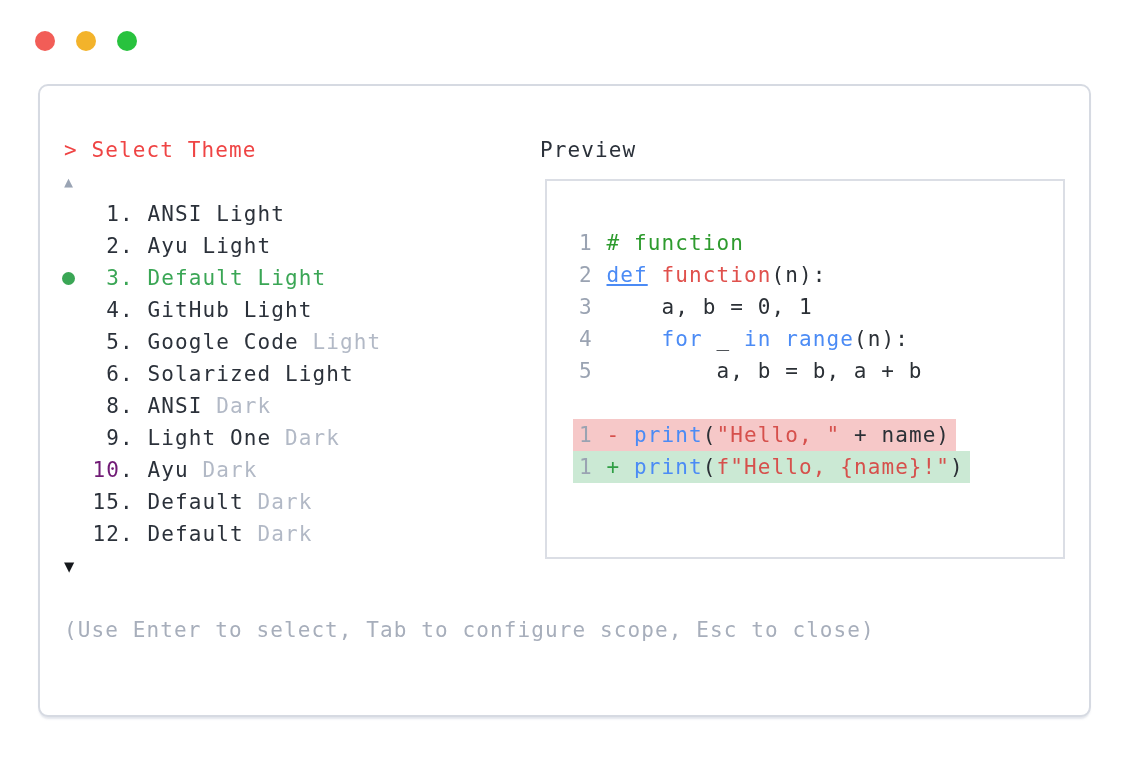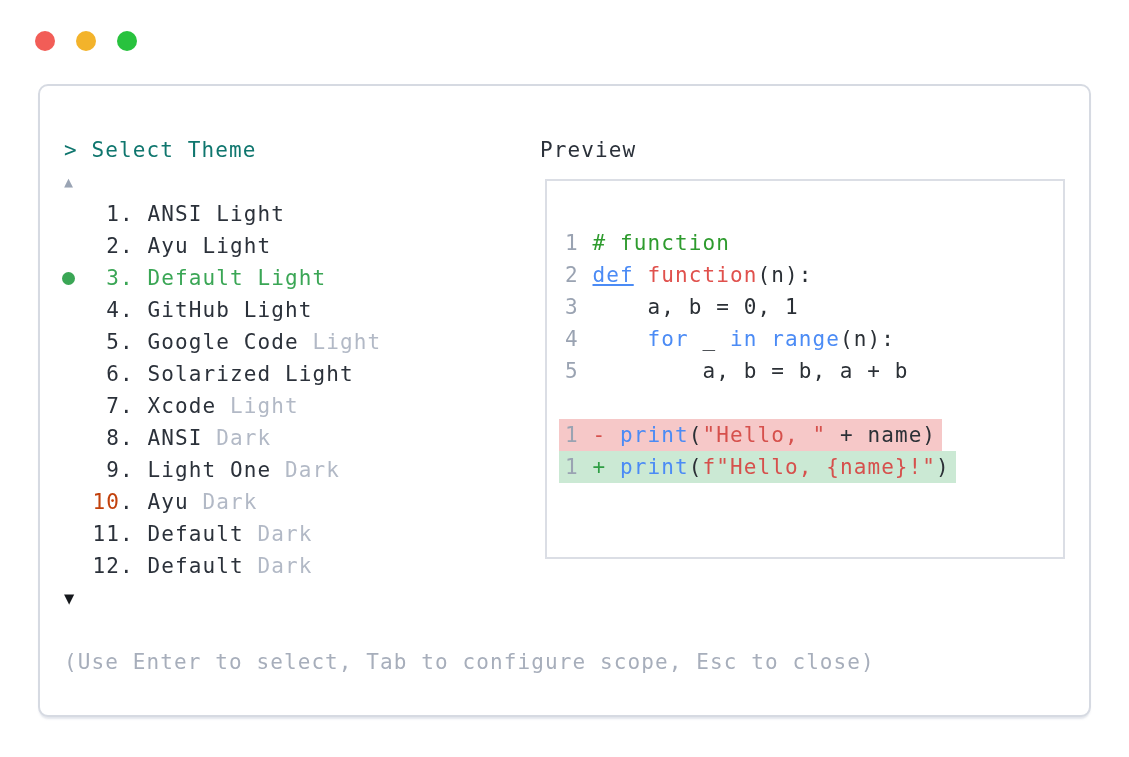--- a/index.html
+++ b/index.html
@@ -14,40 +14,40 @@
     background:#ffffff; border:2px solid #d6dae2; border-radius:10px;
     box-shadow:0 3px 2px -1px rgba(160,170,190,.3);
     padding:48px 0 0 24px;
     font-size:21px; letter-spacing:1.1px; line-height:32px; color:#2b313a;
     display:flex;
   }
   .left-col { width:476px; flex:0 0 auto; }
   .right-col { flex:1; }
 
   .mono-line { white-space:pre; height:32px; }
-  .prompt-line { color:#0f766e; }
+  .prompt-line { color:#ef4444; }
 
   .scroll-ind { height:32px; display:flex; align-items:center; }
   .scroll-ind .glyph { letter-spacing:0; }
   .scroll-up-glyph { font-size:15px; }
   .scroll-down-glyph { font-size:17px; }
 
   .theme-row { white-space:pre; height:32px; cursor:pointer; }
   .dot-col { display:inline-block; width:28px; }
   .sel-dot { display:inline-block; width:13px; height:13px; border-radius:50%;
              vertical-align:baseline; margin-left:-2px; }
   .num-col { display:inline-block; width:28px; text-align:right; }
 
   .hint-line { white-space:pre; height:32px; }
 
   .preview-title { height:32px; white-space:pre; }
   .preview-box {
     margin-left:5px; margin-top:13px; width:520px; height:380px;
     border:2px solid #dbdee5; background:#ffffff;
-    padding:46px 0 0 18px;
+    padding:46px 0 0 32px;
   }
   .code-line { white-space:pre; height:32px; }
   .diff-span { display:inline-block; padding:0 6px 0 6px; margin-left:-6px; }
 </style>
 </head>
 <body>
 
 <div class="traffic">
   <span class="light" style="background: rgb(242, 93, 87);"></span>
   <span class="light" style="background: rgb(243, 179, 43);"></span>
@@ -60,25 +60,24 @@
     <div class="scroll-ind">
       <span class="glyph scroll-up-glyph" style="color: rgb(154, 164, 180);">▲</span>
     </div>
     <div id="theme-list">
         <div class="theme-row"><span class="dot-col"></span><span class="num-col" style="color: rgb(43, 49, 58);">1</span><span style="color: rgb(43, 49, 58);">. </span><span style="color: rgb(43, 49, 58);">ANSI </span><span style="color: rgb(43, 49, 58);">Light</span></div>
         <div class="theme-row"><span class="dot-col"></span><span class="num-col" style="color: rgb(43, 49, 58);">2</span><span style="color: rgb(43, 49, 58);">. </span><span style="color: rgb(43, 49, 58);">Ayu </span><span style="color: rgb(43, 49, 58);">Light</span></div>
         <div class="theme-row"><span class="dot-col"><span class="sel-dot" style="background: rgb(58, 166, 85);"></span></span><span class="num-col" style="color: rgb(58, 166, 85);">3</span><span style="color: rgb(58, 166, 85);">. </span><span style="color: rgb(58, 166, 85);">Default </span><span style="color: rgb(58, 166, 85);">Light</span></div>
         <div class="theme-row"><span class="dot-col"></span><span class="num-col" style="color: rgb(43, 49, 58);">4</span><span style="color: rgb(43, 49, 58);">. </span><span style="color: rgb(43, 49, 58);">GitHub </span><span style="color: rgb(43, 49, 58);">Light</span></div>
         <div class="theme-row"><span class="dot-col"></span><span class="num-col" style="color: rgb(43, 49, 58);">5</span><span style="color: rgb(43, 49, 58);">. </span><span style="color: rgb(43, 49, 58);">Google Code </span><span style="color: rgb(178, 185, 198);">Light</span></div>
         <div class="theme-row"><span class="dot-col"></span><span class="num-col" style="color: rgb(43, 49, 58);">6</span><span style="color: rgb(43, 49, 58);">. </span><span style="color: rgb(43, 49, 58);">Solarized </span><span style="color: rgb(43, 49, 58);">Light</span></div>
-        <div class="theme-row"><span class="dot-col"></span><span class="num-col" style="color: rgb(43, 49, 58);">7</span><span style="color: rgb(43, 49, 58);">. </span><span style="color: rgb(43, 49, 58);">Xcode </span><span style="color: rgb(178, 185, 198);">Light</span></div>
         <div class="theme-row"><span class="dot-col"></span><span class="num-col" style="color: rgb(43, 49, 58);">8</span><span style="color: rgb(43, 49, 58);">. </span><span style="color: rgb(43, 49, 58);">ANSI </span><span style="color: rgb(178, 185, 198);">Dark</span></div>
         <div class="theme-row"><span class="dot-col"></span><span class="num-col" style="color: rgb(43, 49, 58);">9</span><span style="color: rgb(43, 49, 58);">. </span><span style="color: rgb(43, 49, 58);">Light One </span><span style="color: rgb(178, 185, 198);">Dark</span></div>
-        <div class="theme-row"><span class="dot-col"></span><span class="num-col" style="color: #c2410c; text-align: right;">10</span><span style="color: rgb(43, 49, 58);">. </span><span style="color: rgb(43, 49, 58);">Ayu </span><span style="color: rgb(178, 185, 198);">Dark</span></div>
-        <div class="theme-row"><span class="dot-col"></span><span class="num-col" style="color: rgb(43, 49, 58);">11</span><span style="color: rgb(43, 49, 58);">. </span><span style="color: rgb(43, 49, 58);">Default </span><span style="color: rgb(178, 185, 198);">Dark</span></div>
+        <div class="theme-row"><span class="dot-col"></span><span class="num-col" style="color: #701a75; text-align: right;">10</span><span style="color: rgb(43, 49, 58);">. </span><span style="color: rgb(43, 49, 58);">Ayu </span><span style="color: rgb(178, 185, 198);">Dark</span></div>
+        <div class="theme-row"><span class="dot-col"></span><span class="num-col" style="color: rgb(43, 49, 58);">15</span><span style="color: rgb(43, 49, 58);">. </span><span style="color: rgb(43, 49, 58);">Default </span><span style="color: rgb(178, 185, 198);">Dark</span></div>
         <div class="theme-row"><span class="dot-col"></span><span class="num-col" style="color: rgb(43, 49, 58);">12</span><span style="color: rgb(43, 49, 58);">. </span><span style="color: rgb(43, 49, 58);">Default </span><span style="color: rgb(178, 185, 198);">Dark</span></div>
       </div>
     <div class="scroll-ind">
       <span class="glyph scroll-down-glyph" style="color: rgb(21, 24, 28);">▼</span>
     </div>
     <div class="mono-line"> </div>
     <div class="hint-line" style="color: rgb(167, 174, 187);">(Use Enter to select, Tab to configure scope, Esc to close)</div>
   </div>
 
   <div class="right-col">

